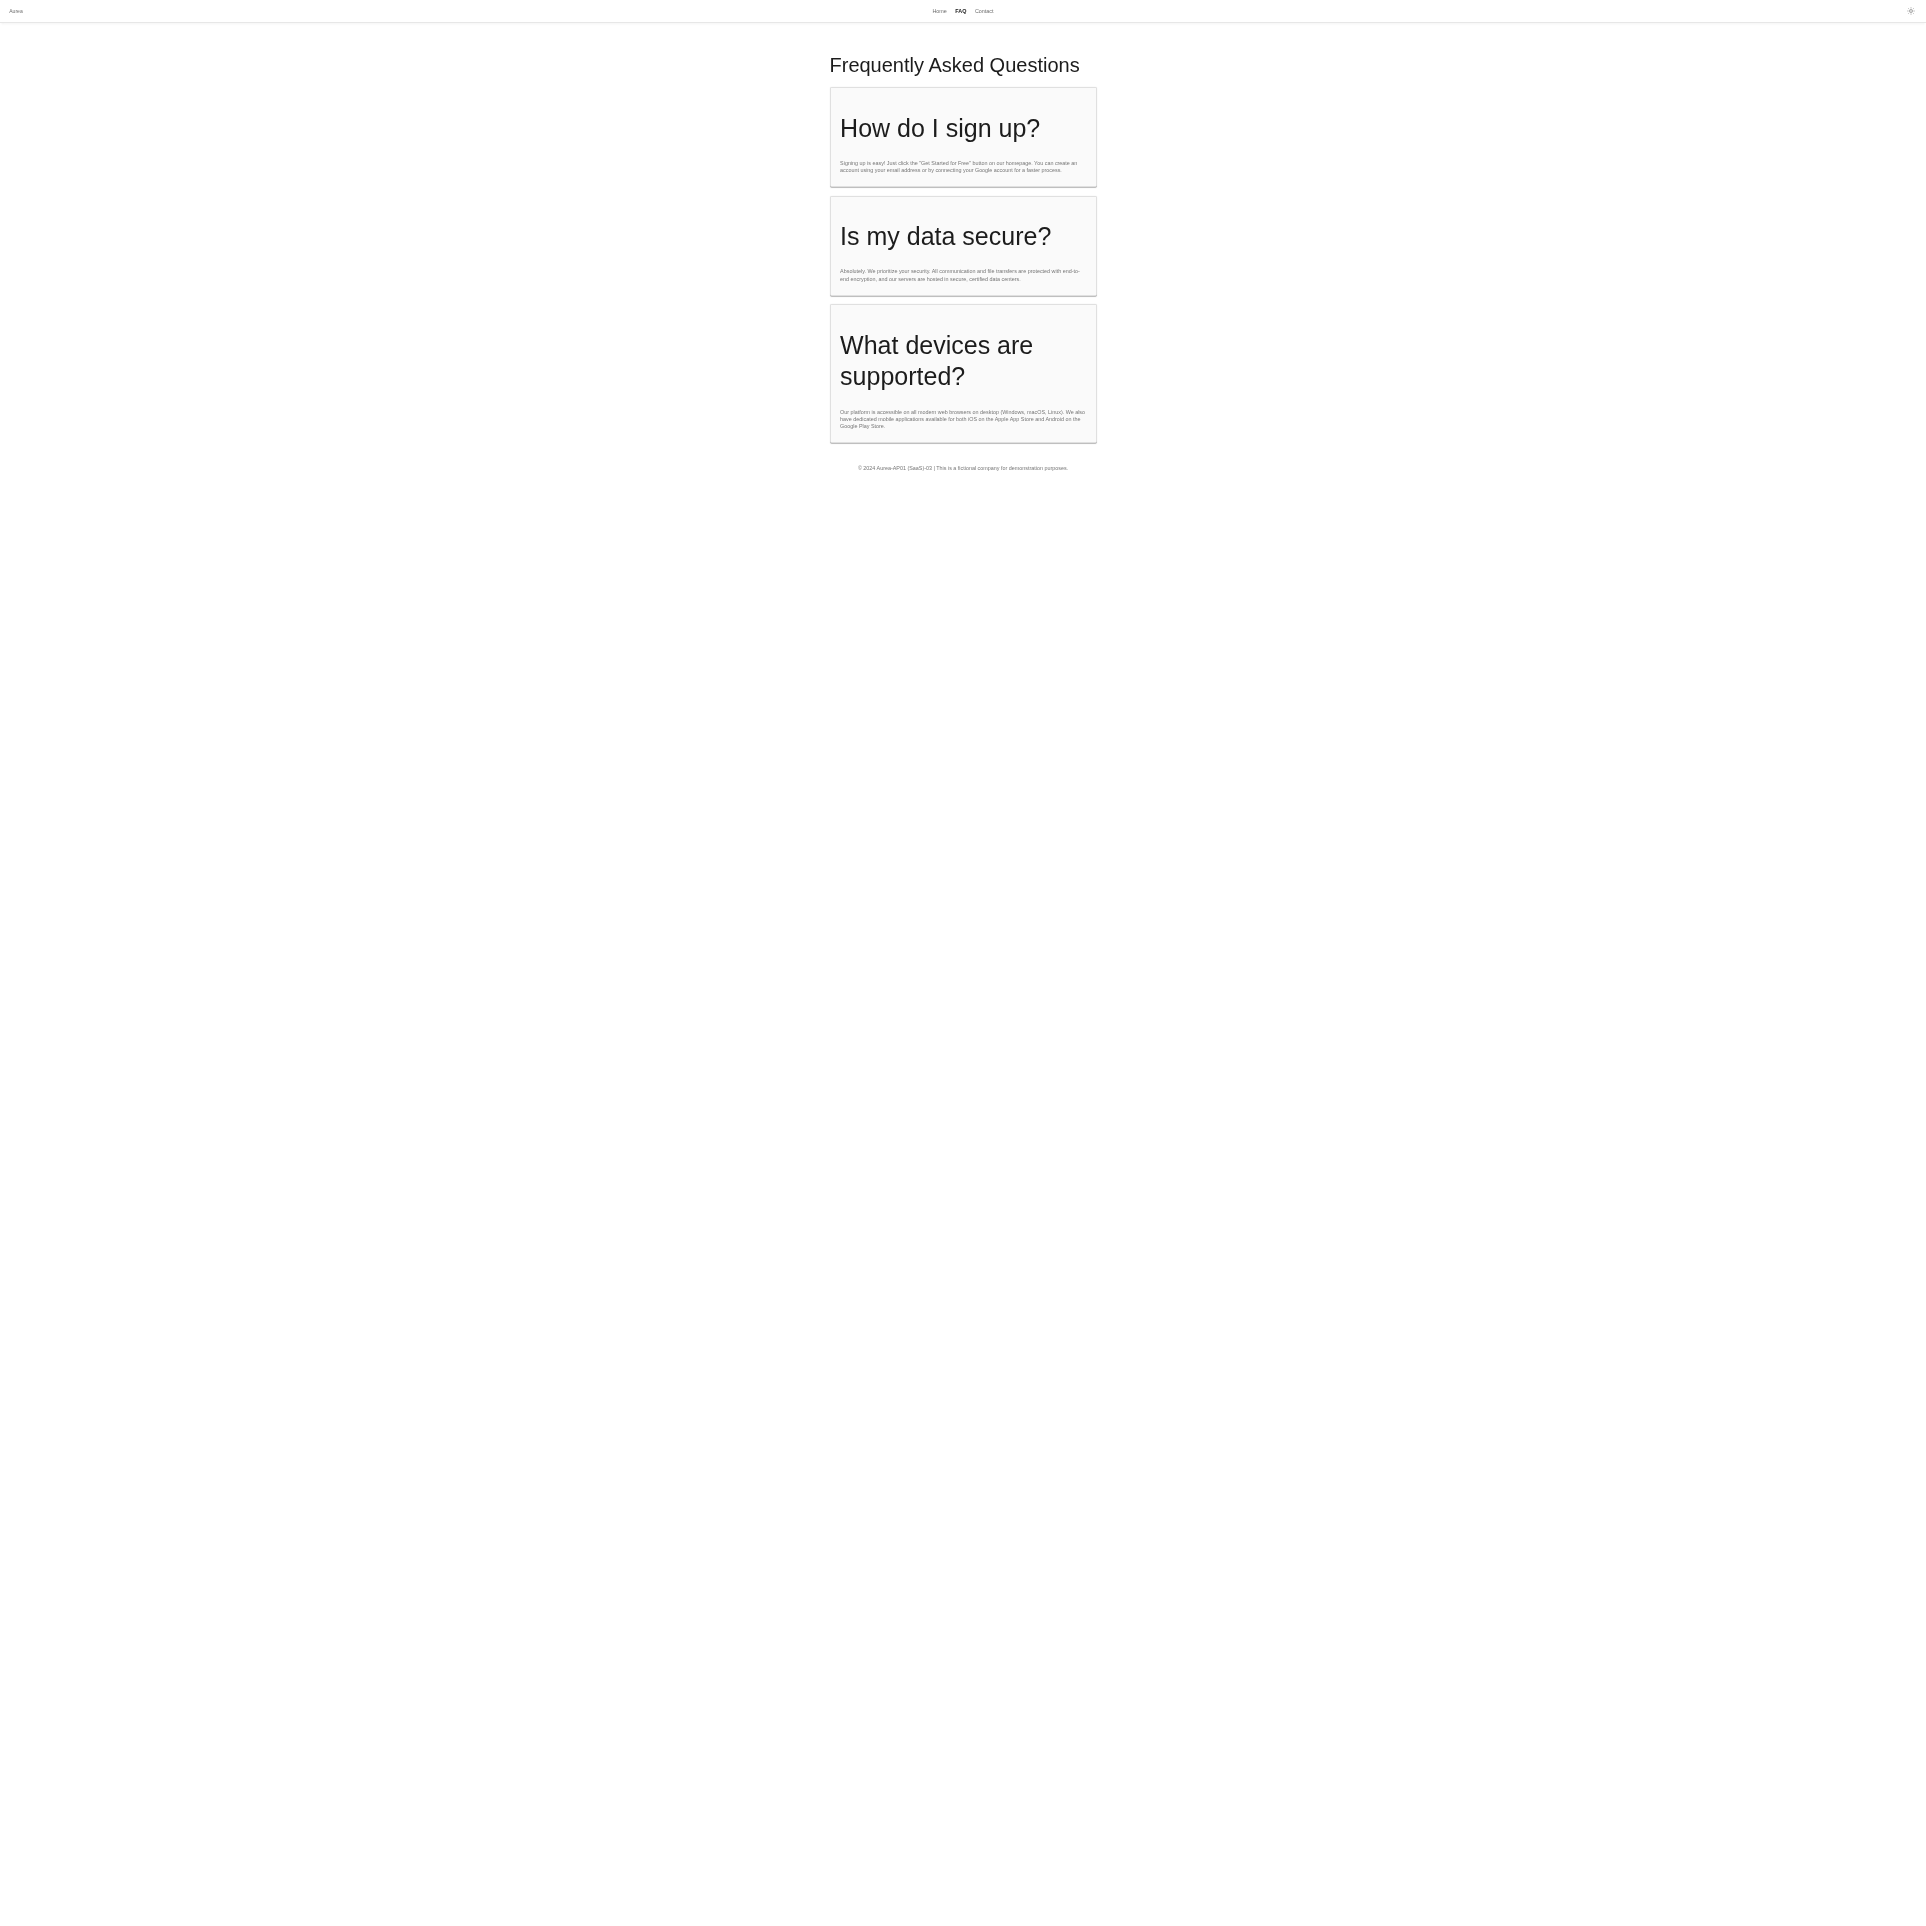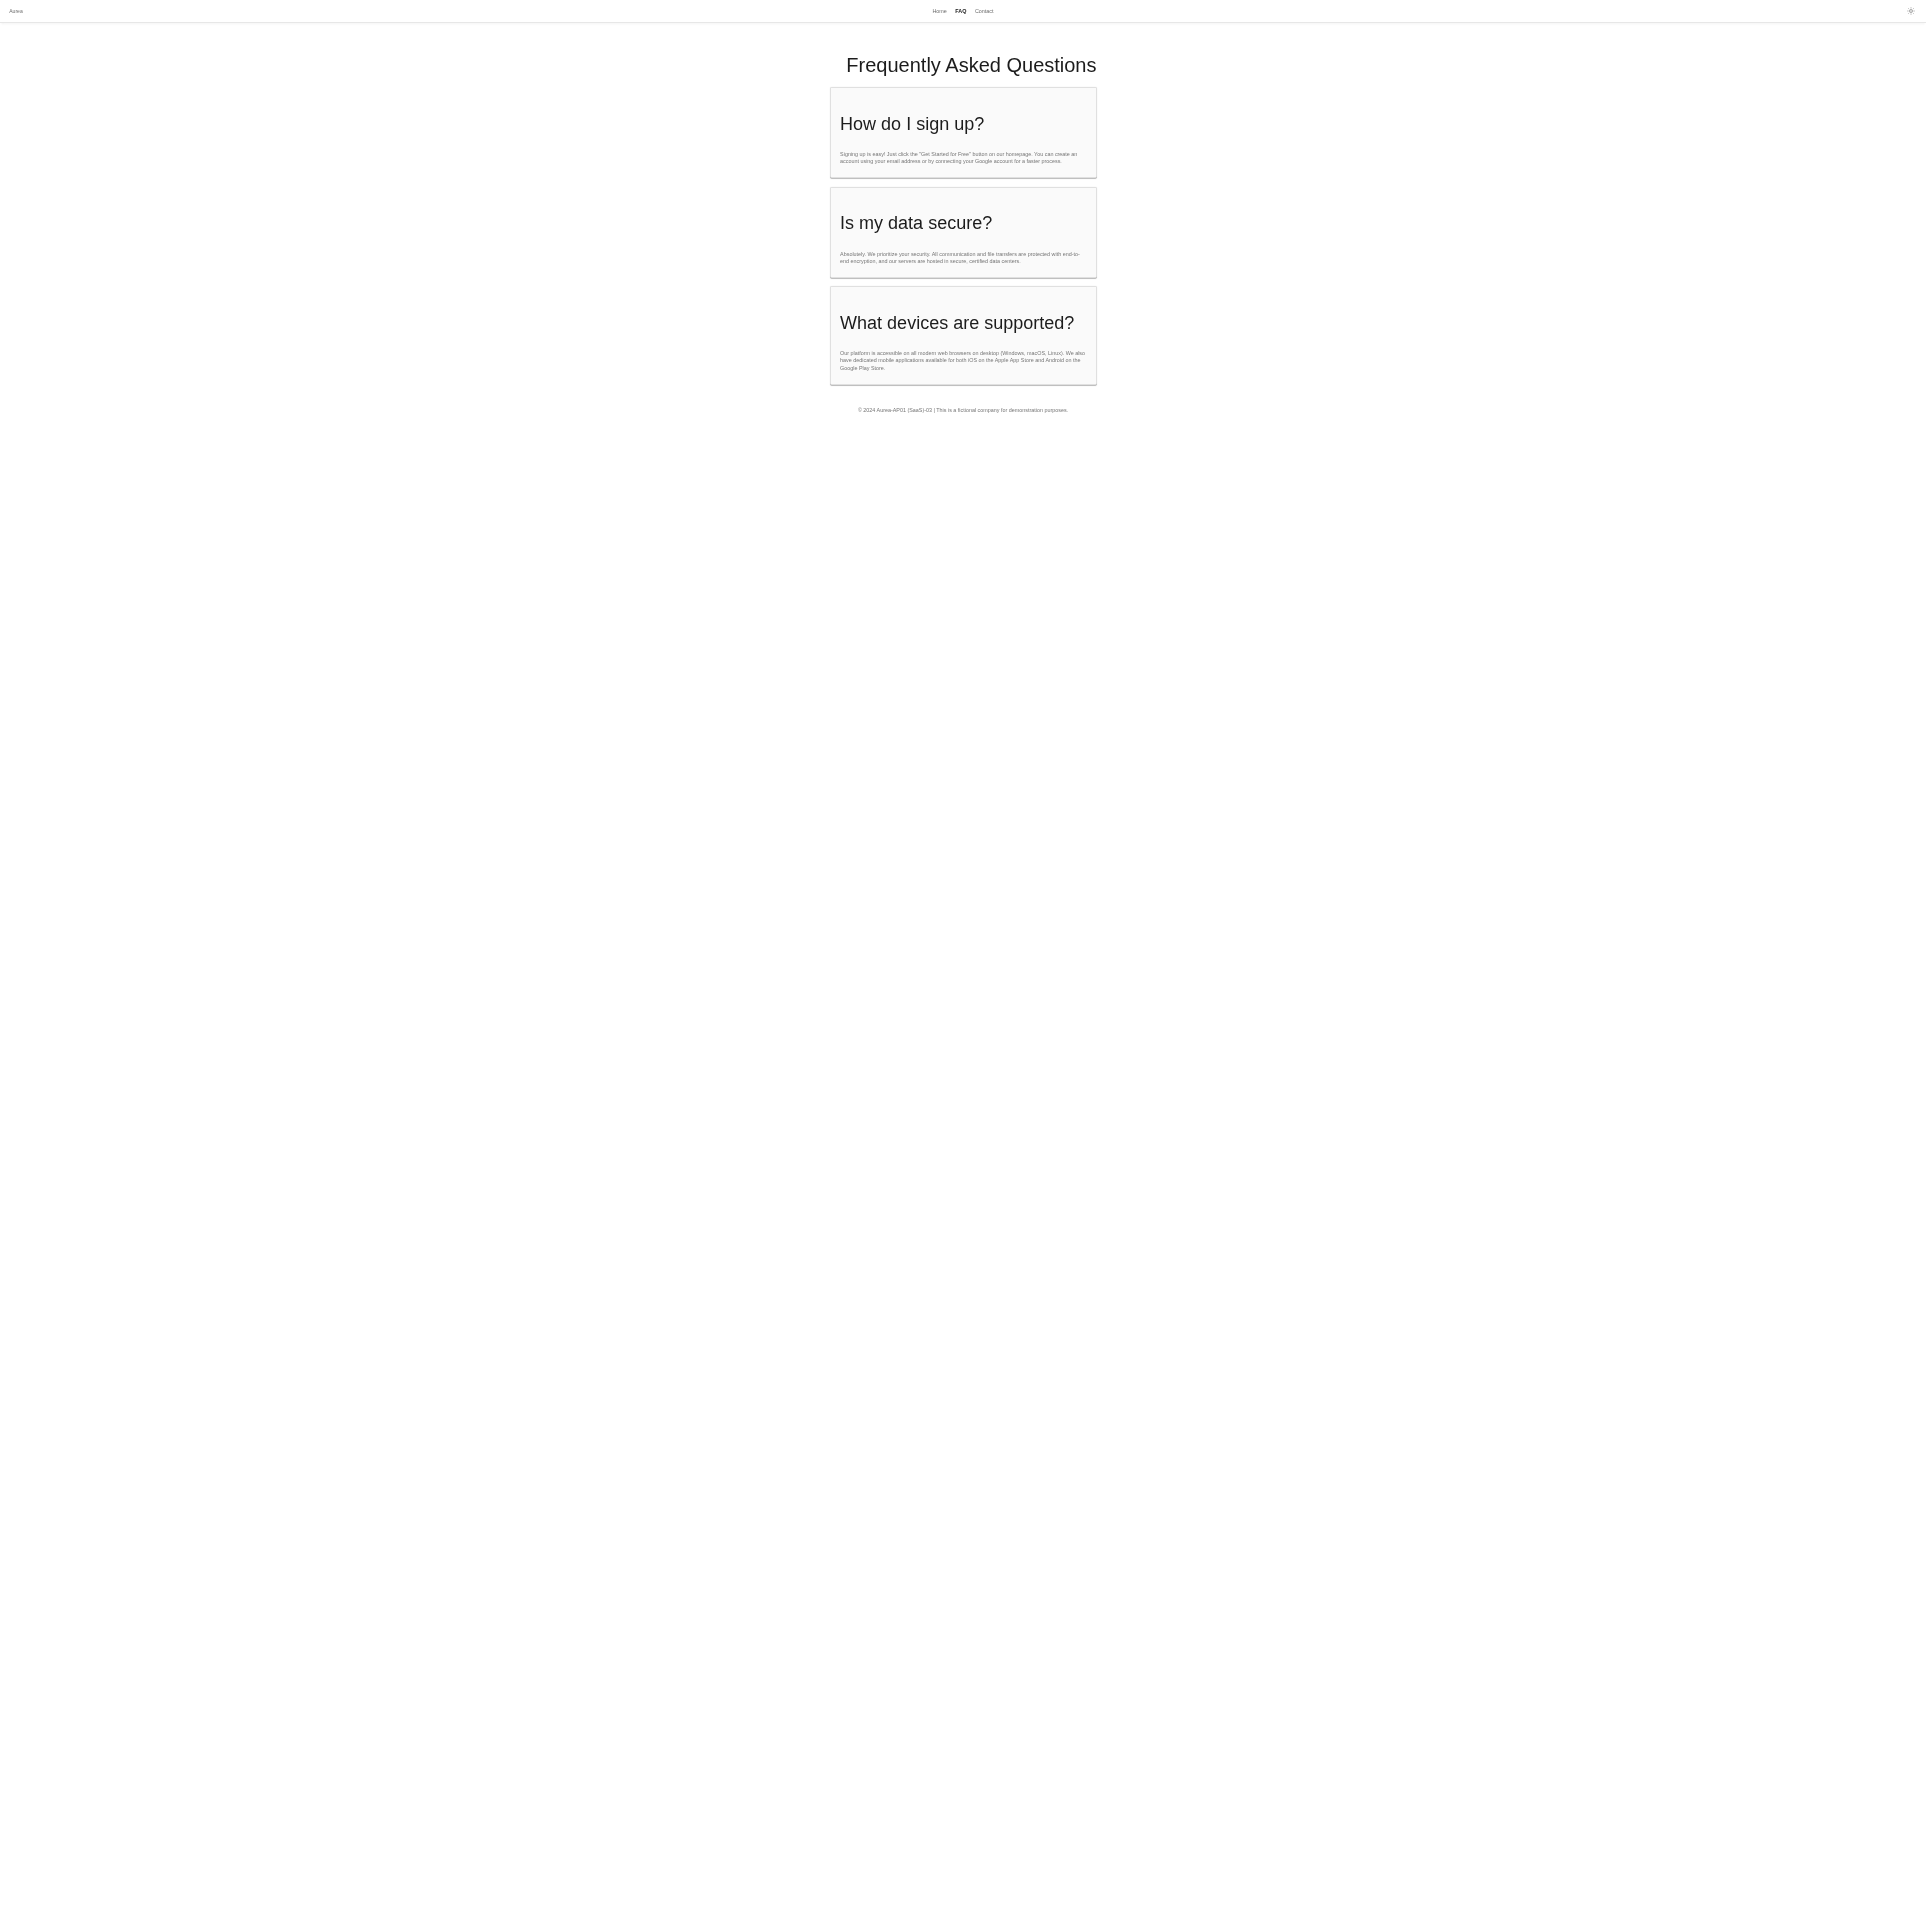--- a/index.html
+++ b/index.html
@@ -57,35 +57,35 @@
   .main {
     width: 267px;
     margin: 0 auto;
     padding-top: 30px;
   }
   .page-title {
     font-size: 20px;
     font-weight: 400;
     line-height: 1.2;
     color: #1c1c1c;
-    text-align: right;
+    text-align: left;
     margin: 0 0 10px 0;
   }
   .faq-card {
     background: #fafafa;
     border: 0.4px solid #e0e0e0;
     border-radius: 1.5px;
     box-shadow: 0 0.8px 0.4px -0.4px rgba(0,0,0,0.2),
                 0 0.4px 0.4px 0 rgba(0,0,0,0.14),
                 0 0.4px 1.2px 0 rgba(0,0,0,0.12);
     padding: 6.2px 9.6px;
     margin-bottom: 8.5px;
   }
   .faq-question {
-    font-size: 18px;
+    font-size: 25px;
     font-weight: 400;
     line-height: 1.27;
     color: #1c1c1c;
     margin: 18.5px 0 15.4px 0;
   }
   .faq-answer {
     font-size: 5.4px;
     line-height: 7.3px;
     color: #767676;
     margin: 0 0 5.4px 0;

